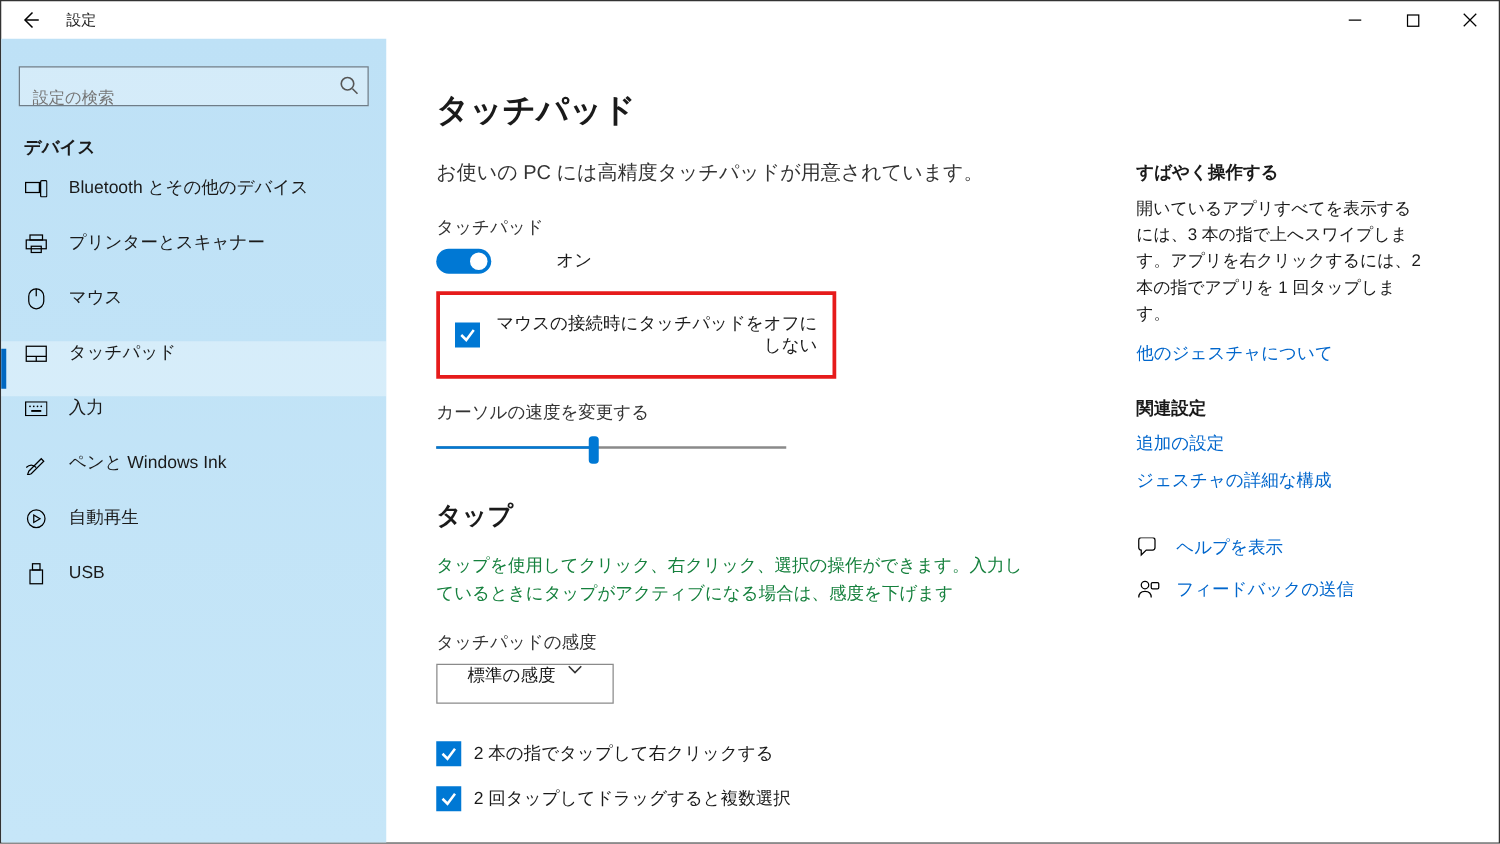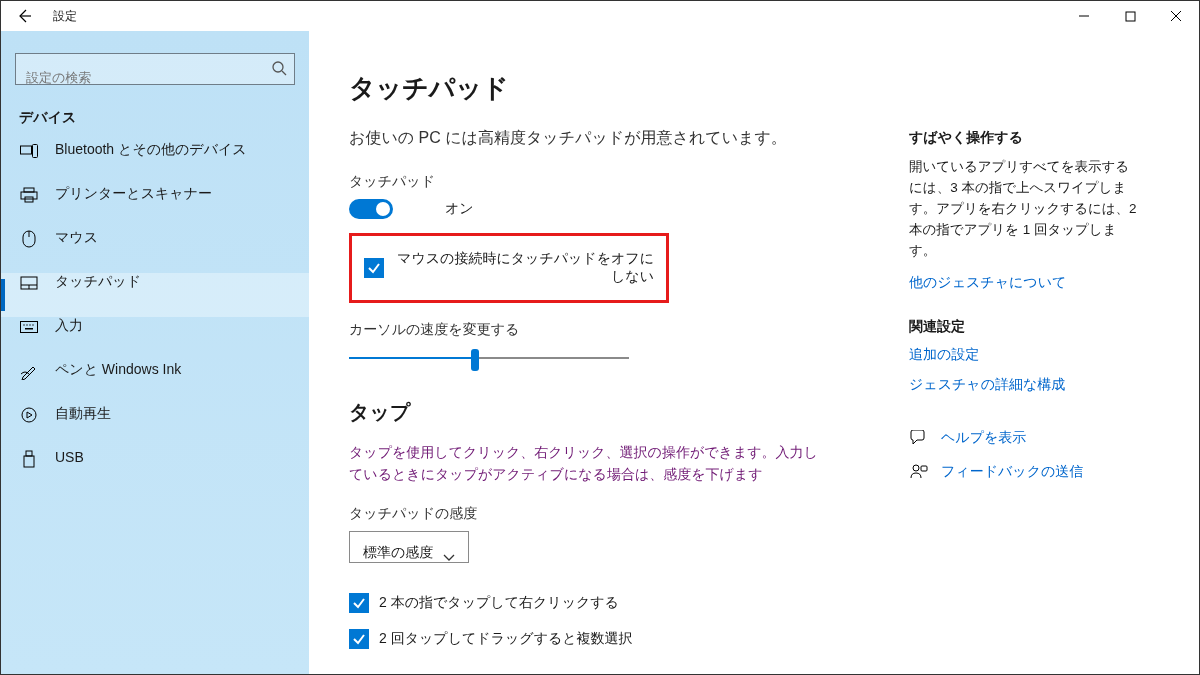--- a/index.html
+++ b/index.html
@@ -37,22 +37,22 @@
   .checkbox-row { display:flex; align-items:center; margin-bottom:16px; }
   .highlight-box .checkbox-row { margin-bottom:0;text-align:right; }
   .checkbox { width:20px; height:20px; background:#0078d4; display:flex; align-items:center; justify-content:center; margin-right:10px; flex:0 0 auto; }
   .checkbox svg { display:block; }
   .slider-wrap { margin-bottom:28px; width:280px; }
   .slider-track { position:relative; height:24px; }
   .track-bg { position:absolute; top:10px; left:0; right:0; height:2px; background:#8a8a8a; }
   .track-fill { position:absolute; top:10px; left:0; width:45%; height:2px; background:#0078d4; }
   .slider-thumb { position:absolute; left:45%; top:2px; width:8px; height:22px; background:#0078d4; border-radius:3px; transform:translateX(-50%); }
   .section-h { font-size:20px; font-weight:600; margin:6px 0 16px 0; }
-  .section-desc { font-size:14px; color:#701a75; line-height:1.55; margin-bottom:20px; width:480px; }
-  .select-box { display:inline-flex; align-items:flex-end; border:1px solid #8a8a8a; height:32px; padding:0 13px; margin-bottom:30px; }
+  .section-desc { font-size:14px; color:#15803d; line-height:1.55; margin-bottom:20px; width:480px; }
+  .select-box { display:inline-flex; align-items:flex-start; border:1px solid #8a8a8a; height:32px; padding:0 24px; margin-bottom:30px; }
   .select-val { font-size:14px; margin-right:10px; }
   .right-pane { width:250px; padding-right:20px; padding-top:58px; }
   .rp-h { font-size:14px; font-weight:700; margin-bottom:10px; }
   .rp-text { font-size:13.5px; line-height:1.55; margin-bottom:12px; }
   .link { color:#0066cc; font-size:14px; margin-bottom:12px; display:block; }
   .rp-section { margin-bottom:26px; }
   .help-row { display:flex; align-items:center; margin-bottom:14px; }
   .help-row .icon-slot { margin-right:12px; }
   .hl { color:#0066cc; font-size:14px; }
 </style>

